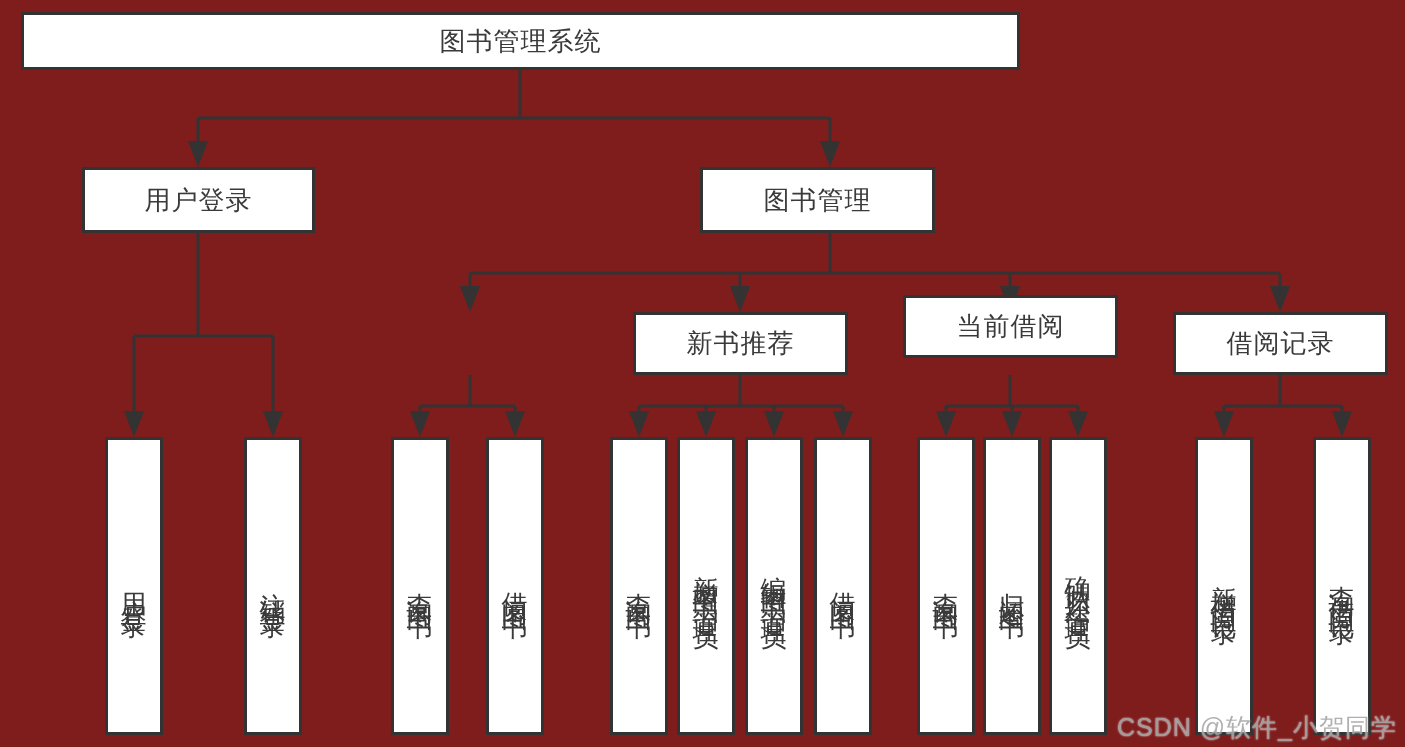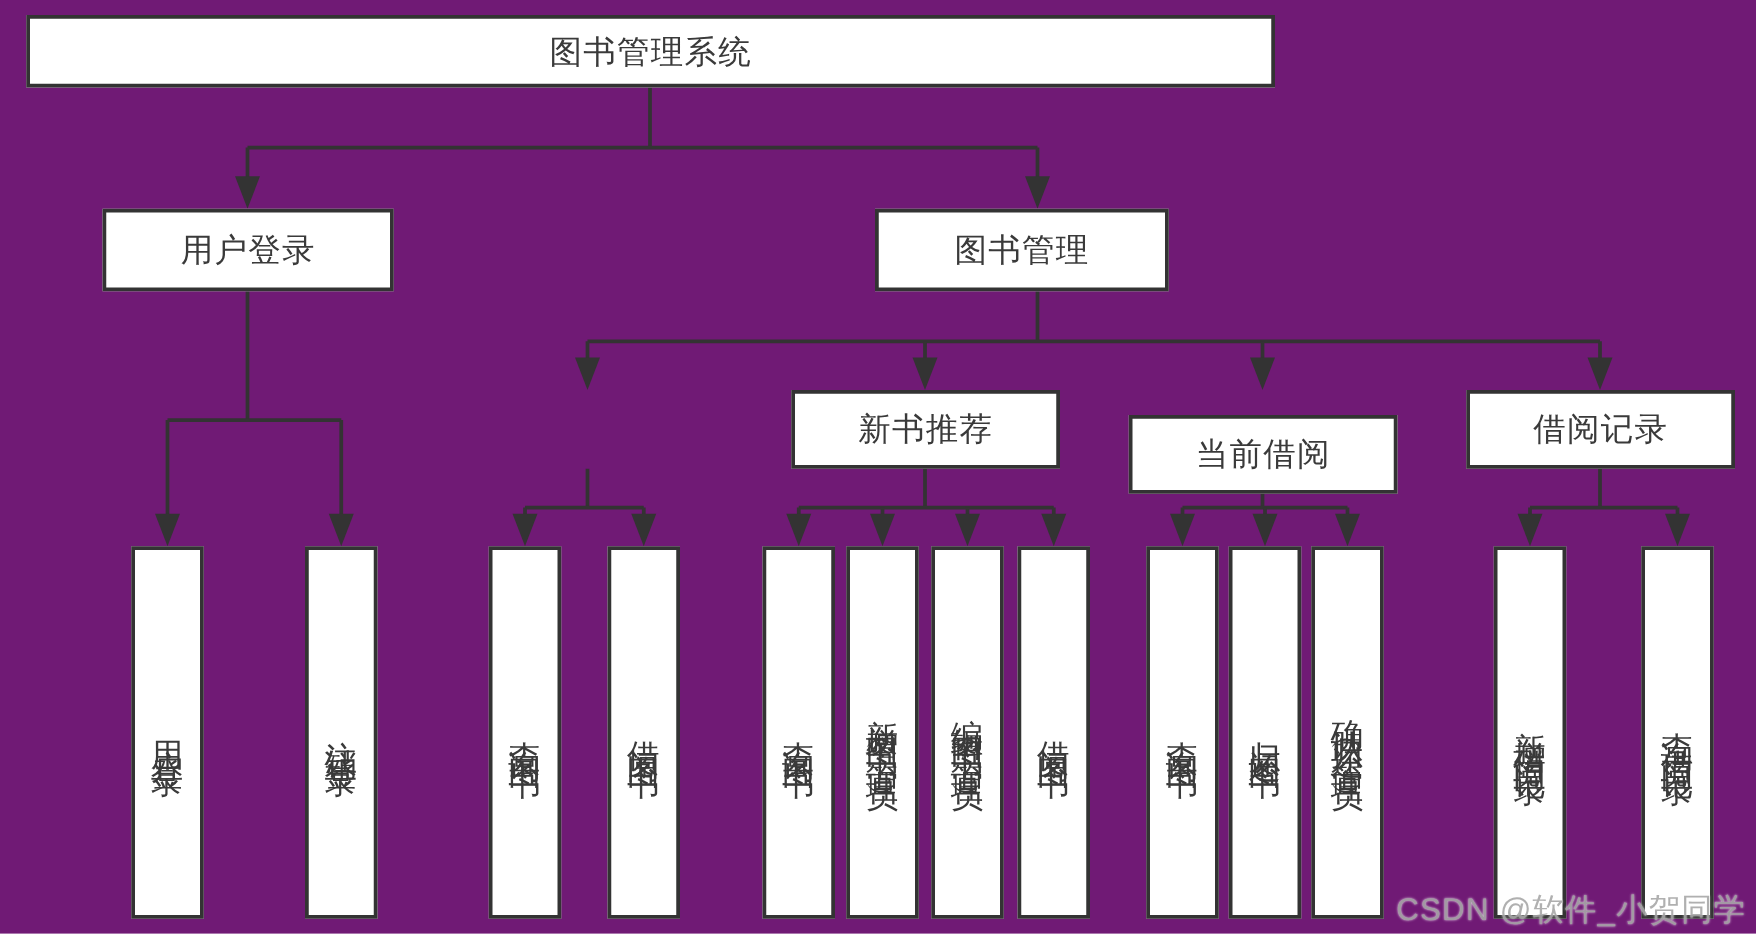--- a/index.html
+++ b/index.html
@@ -1,19 +1,19 @@
 <!DOCTYPE html>
 <html><head>
 <meta charset="utf-8">
 <style>
   html,body{margin:0;padding:0;background:#ffffff;}
   .stage{
     position:relative;
     width:1405px;height:747px;
-    background:#701a75;
+    background:#7f1d1d;
     font-family:"Liberation Sans", sans-serif;
     color:#3a3a3a;
     overflow:hidden;
   }
   .wires{position:absolute;left:0;top:0;width:1405px;height:747px;}
   .wires line,.wires path{stroke:#333333;stroke-width:3;fill:none;}
   .wires polygon{fill:#333333;stroke:none;}
   .box{
     position:absolute;
     background:#ffffff;
@@ -121,21 +121,21 @@
       <polygon points="1332,411 1352,411 1342,437"></polygon>
     </g>
   </svg>
 
   <div class="box" style="left:21px;top:12px;width:999px;height:58px">图书管理系统</div>
 
   <div class="box" style="left:82px;top:167px;width:233px;height:66px">用户登录</div>
   <div class="box" style="left:700px;top:167px;width:235px;height:66px">图书管理</div>
 
   <div class="box" style="left:633px;top:312px;width:215px;height:63px">新书推荐</div>
-  <div class="box" style="left:903px;top:332px;width:215px;height:63px">当前借阅</div>
+  <div class="box" style="left:903px;top:295px;width:215px;height:63px">当前借阅</div>
   <div class="box" style="left:1173px;top:312px;width:215px;height:63px">借阅记录</div>
 
   <div class="box v" style="left:105px;top:437px;width:58px;height:298px">
     <span class="vt">用户登录</span>
   </div>
   <div class="box v" style="left:244px;top:437px;width:58px;height:298px">
     <span class="vt">注销登录</span>
   </div>
 
   <div class="box v" style="left:391px;top:437px;width:58px;height:298px">

